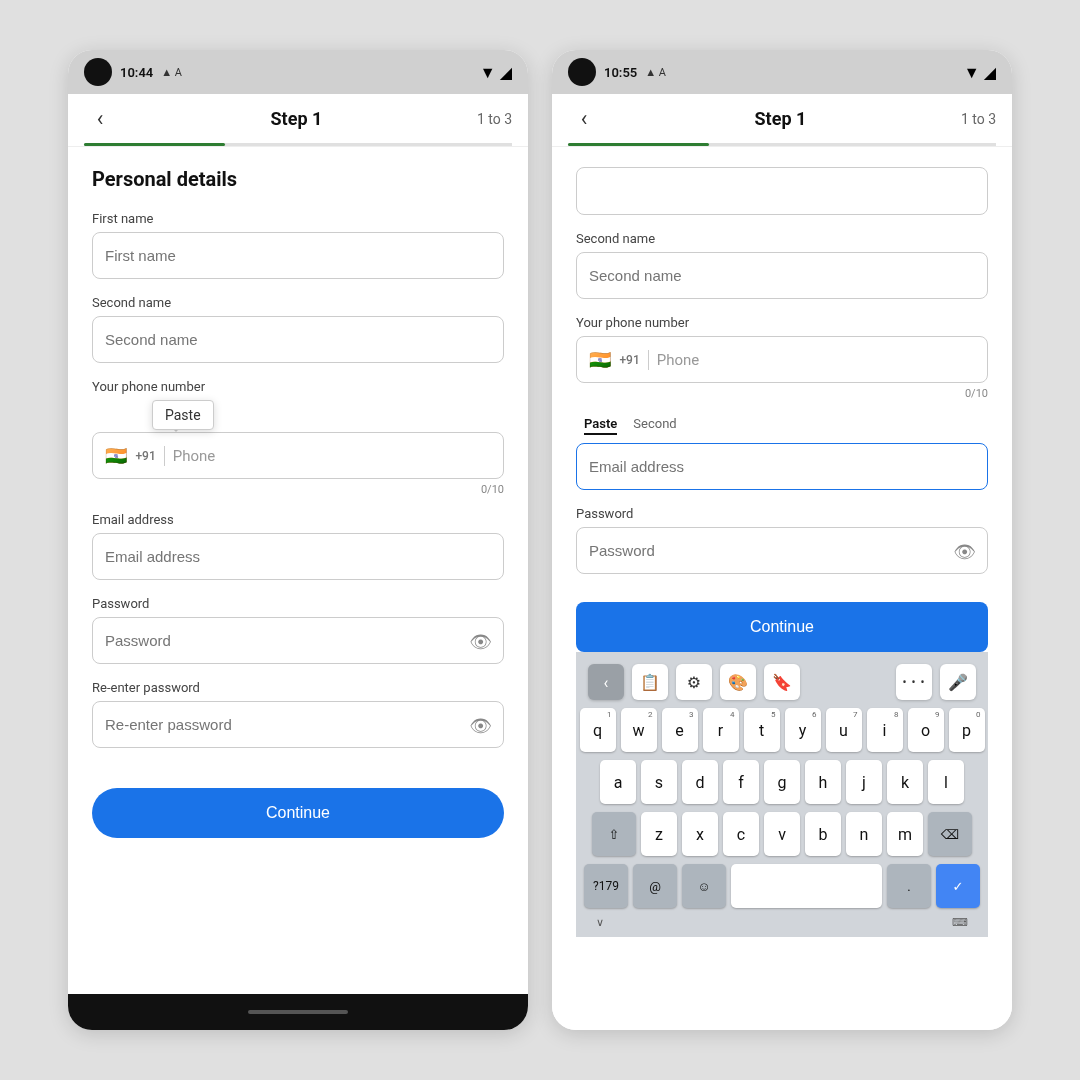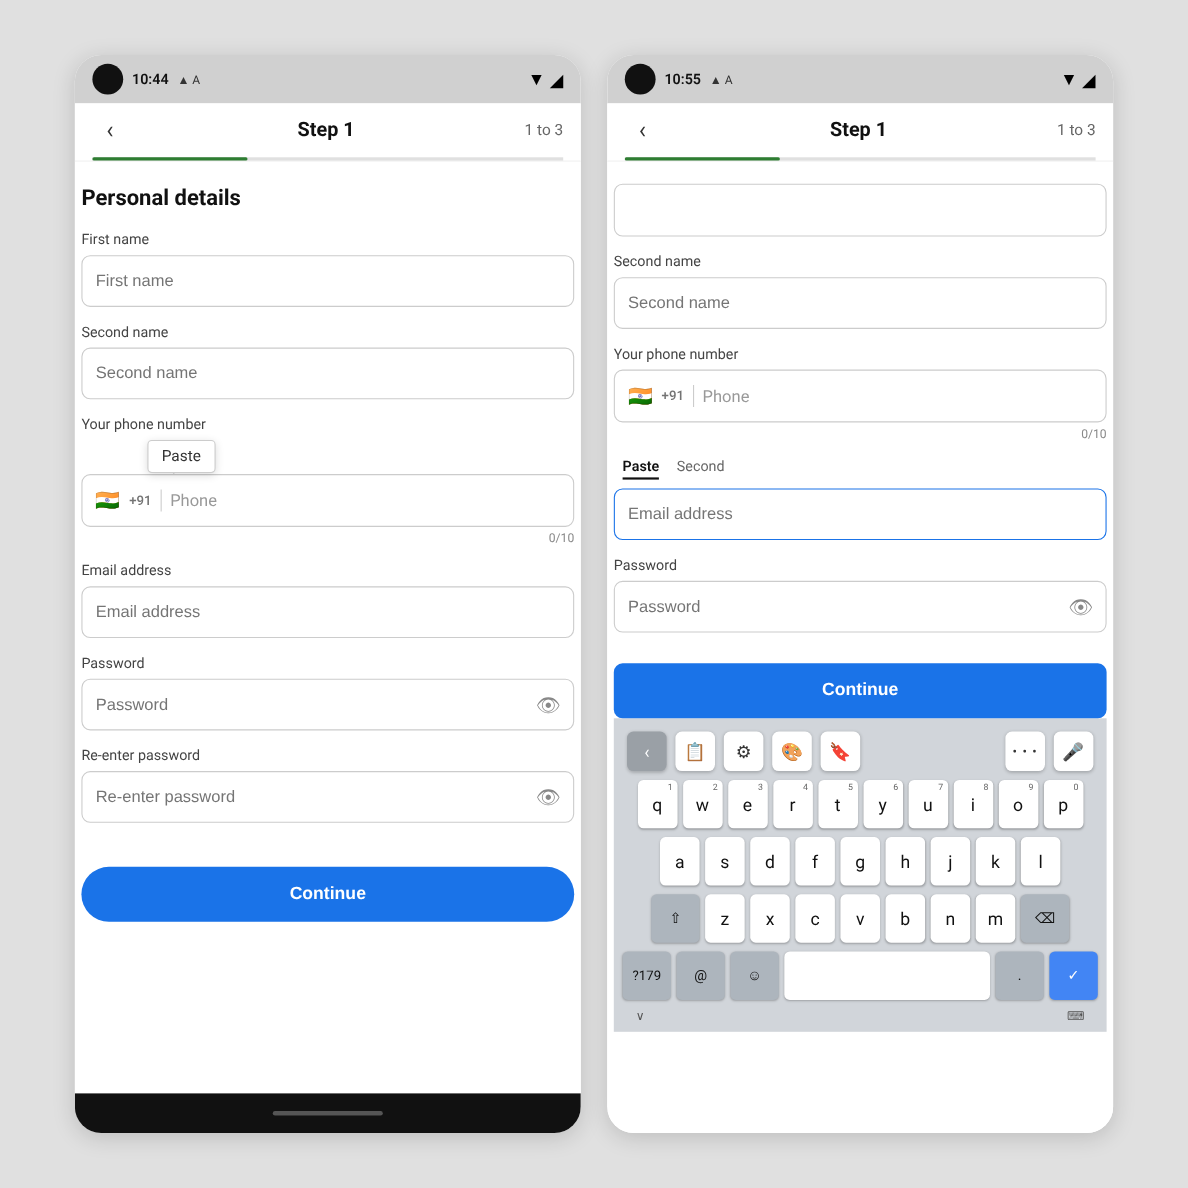--- a/index.html
+++ b/index.html
@@ -118,21 +118,21 @@
 
     .progress-fill {
       height: 100%;
       background: #2e7d32;
       border-radius: 2px;
     }
 
     
     .content {
       flex: 1;
-      padding: 20px 6px;
+      padding: 20px 24px;
       overflow-y: auto;
       background: #fff;
     }
 
     .section-title {
       font-size: 20px;
       font-weight: 700;
       color: #111;
       margin-bottom: 20px;
     }
@@ -214,21 +214,21 @@
     }
 
     .continue-btn {
       width: 100%;
       background: #1a73e8;
       color: #fff;
       border: none;
       border-radius: 28px;
       padding: 16px;
       font-size: 16px;
-      font-weight: 700;
+      font-weight: 400;
       cursor: pointer;
       margin-top: 24px;
     }
 
     .bottom-bar {
       background: #111;
       height: 36px;
       display: flex;
       align-items: center;
       justify-content: center;

